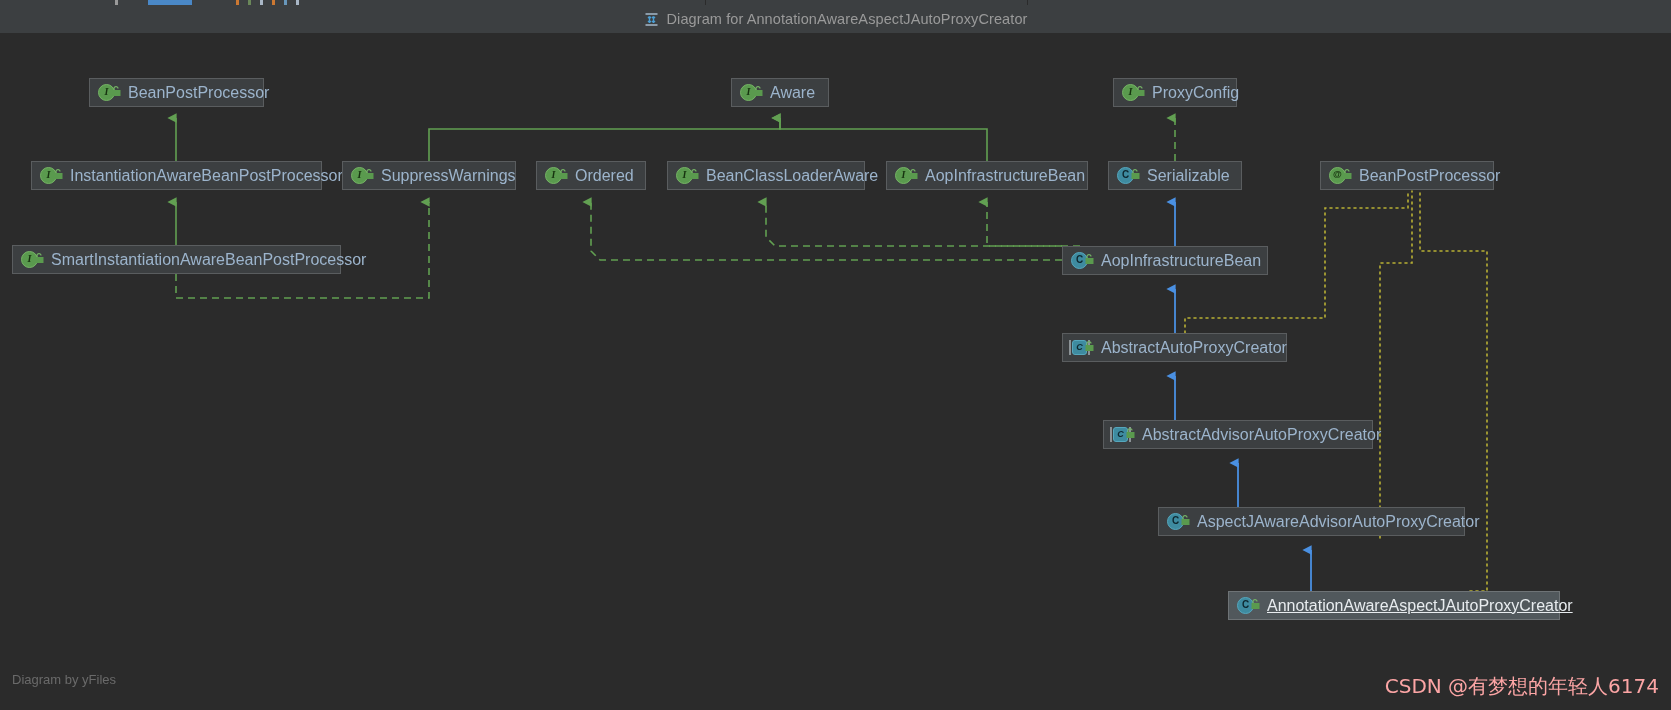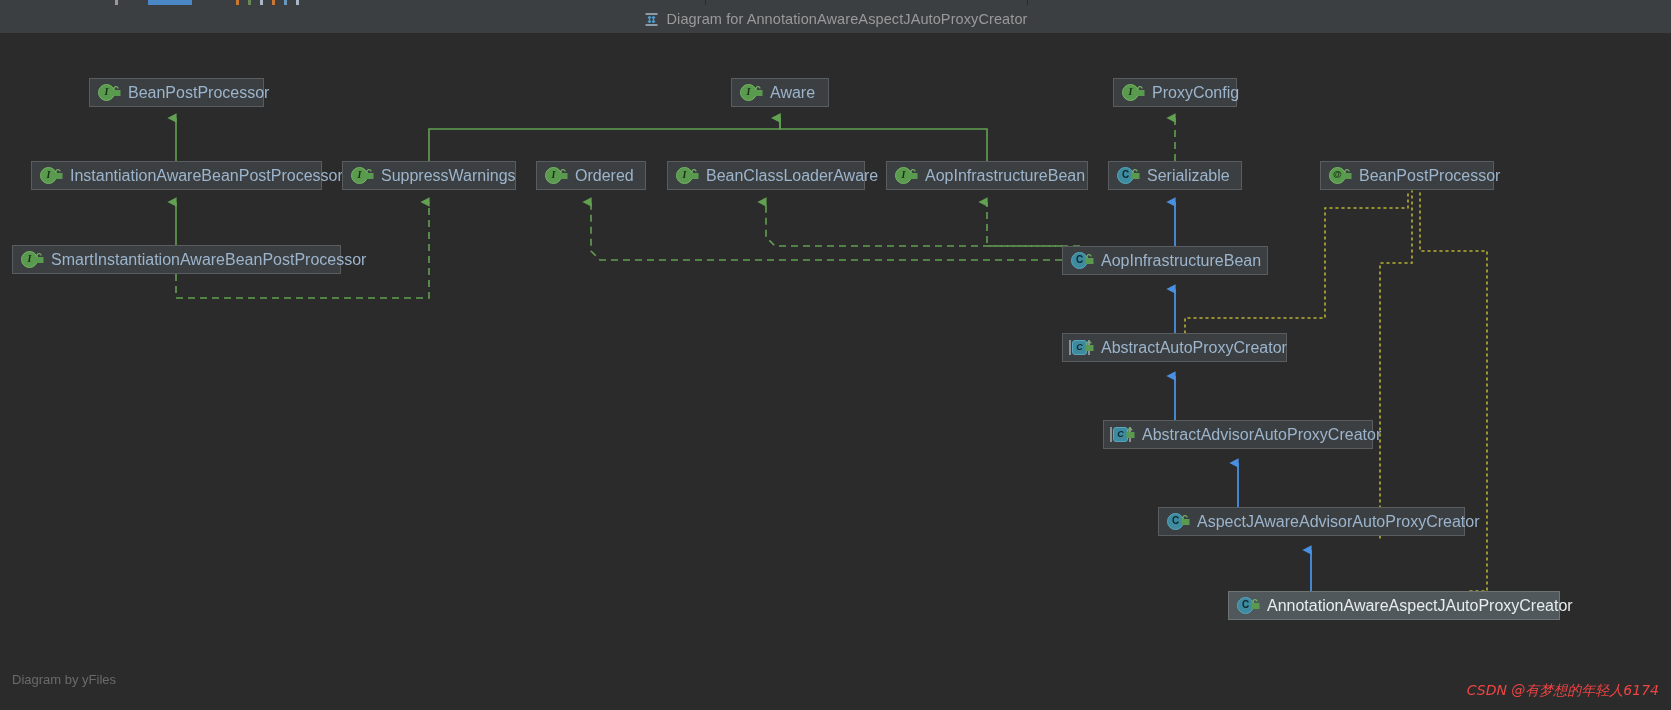--- a/index.html
+++ b/index.html
@@ -40,21 +40,21 @@
     background:#3c3f41;
     border:1px solid #5a5d5f;
     display:flex;align-items:center;
     padding:0 14px 0 8px;
     white-space:nowrap;
   }
   .node .label{
     color:#9cb4cc;font-size:16px;margin-left:13px;
   }
   .node.sel{background:#51585c;border-color:#6e7376;}
-  .node.sel .label{color:#e8ecef;}
+  .node.sel .label{color:#e8ecef;text-decoration:underline;}
 
   
   .ic{width:15px;height:15px;position:relative;flex:0 0 auto;}
   .ic.iface{border-radius:50%;background:#5a9a4e;border:1px solid #76b466;
             color:#16320f;font-size:10px;line-height:13px;text-align:center;
             font-family:"Liberation Serif",serif;font-style:italic;font-weight:bold;}
   .ic.cls{border-radius:50%;background:#3e8ba0;border:1px solid #56a7bd;
           color:#0e2830;font-size:10px;line-height:13px;text-align:center;font-weight:bold;}
   .ic.anno{border-radius:50%;background:#5a9a4e;border:1px solid #76b466;
            color:#16320f;font-size:9px;line-height:13px;text-align:center;font-weight:bold;}
@@ -66,23 +66,22 @@
   .ic.abscls:before{left:-4px;}
   .ic.abscls:after{right:-4px;}
 
   .lock{position:absolute;left:21px;top:7px;width:11px;height:11px;}
 
   
   .yfiles{
     position:absolute;left:12px;bottom:23px;color:#6a6a6a;font-size:13px;
   }
   .watermark{
-    position:absolute;right:12px;bottom:10px;color:#ef4444;font-size:14px;
+    position:absolute;right:12px;bottom:10px;color:#fca5a5;font-size:20px;
     font-family:"DejaVu Sans",sans-serif;
-    font-style:italic;
   }
 </style>
 </head>
 <body>
 
 <div id="root">
 
   <div class="topstrip">
     <div class="sep" style="left:705px"></div>
     <div class="sep" style="left:1027px"></div>

